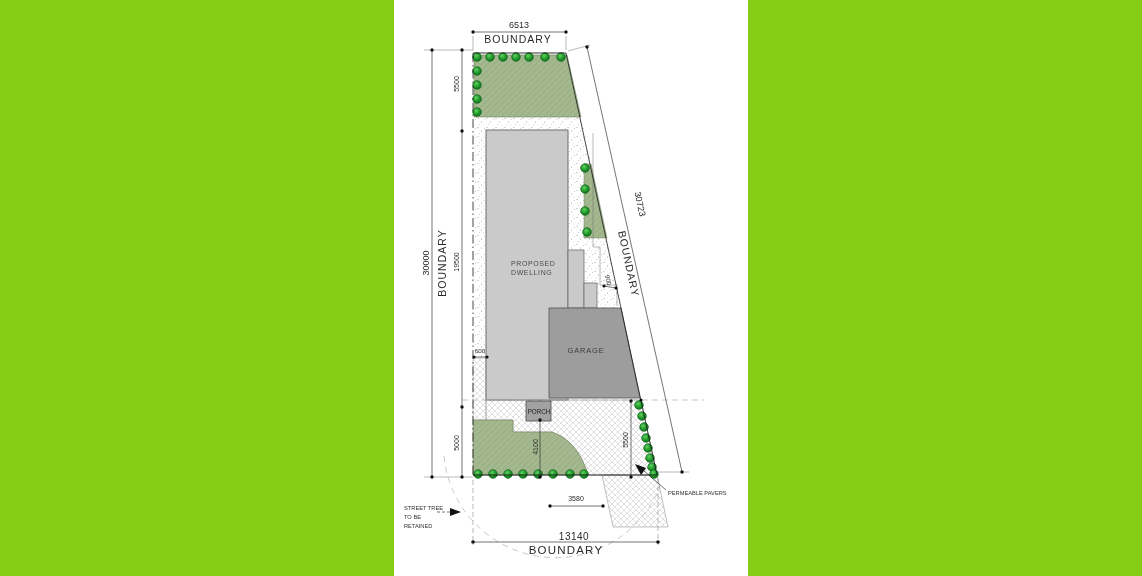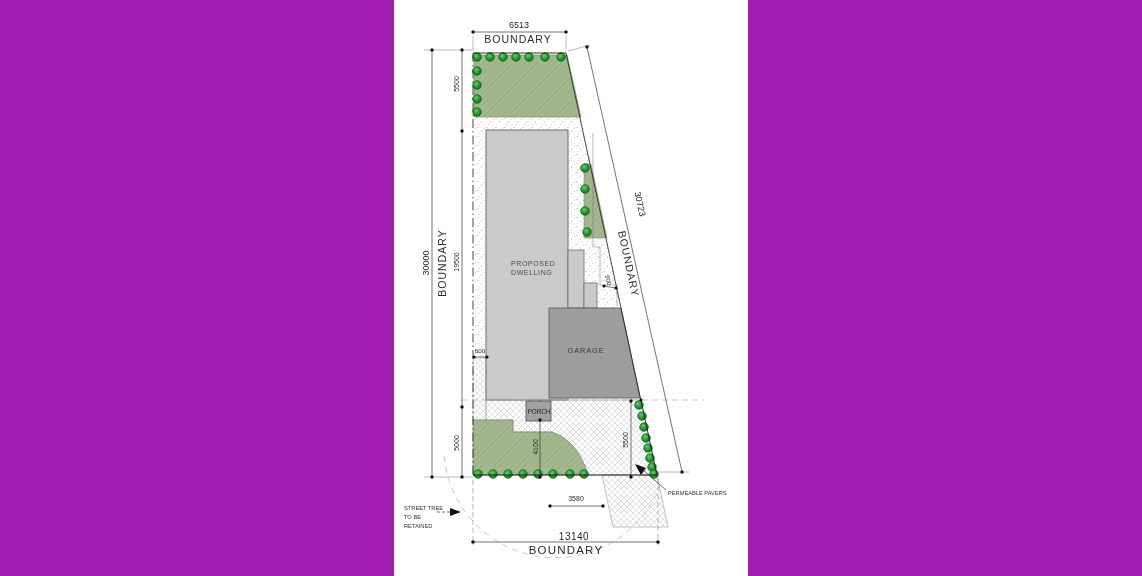--- a/index.html
+++ b/index.html
@@ -1,16 +1,16 @@
 <!DOCTYPE html>
 <html><head>
 <meta charset="utf-8">
 <style>
   html,body{margin:0;padding:0;background:#000;}
-  .stage{position:relative;width:1142px;height:576px;background:#a21caf;overflow:hidden;}
+  .stage{position:relative;width:1142px;height:576px;background:#84cc16;overflow:hidden;}
   svg{display:block;}
   text{font-family:"Liberation Sans","DejaVu Sans",sans-serif;fill:#2a2a2a;}
   .dim-big{font-size:9px;}
   .dim-bound{font-size:10.5px;letter-spacing:1px;}
   .dim-bound-bottom{font-size:11.5px;letter-spacing:1.2px;}
   .dim-13140{font-size:10px;letter-spacing:.5px;}
   .dim-small{font-size:7px;}
   .dim-tiny{font-size:6.2px;}
   .lbl-bldg{font-size:7px;letter-spacing:.6px;fill:#4a4a4a;}
   .lbl-garage{font-size:7.5px;letter-spacing:.8px;fill:#3a3a3a;}

